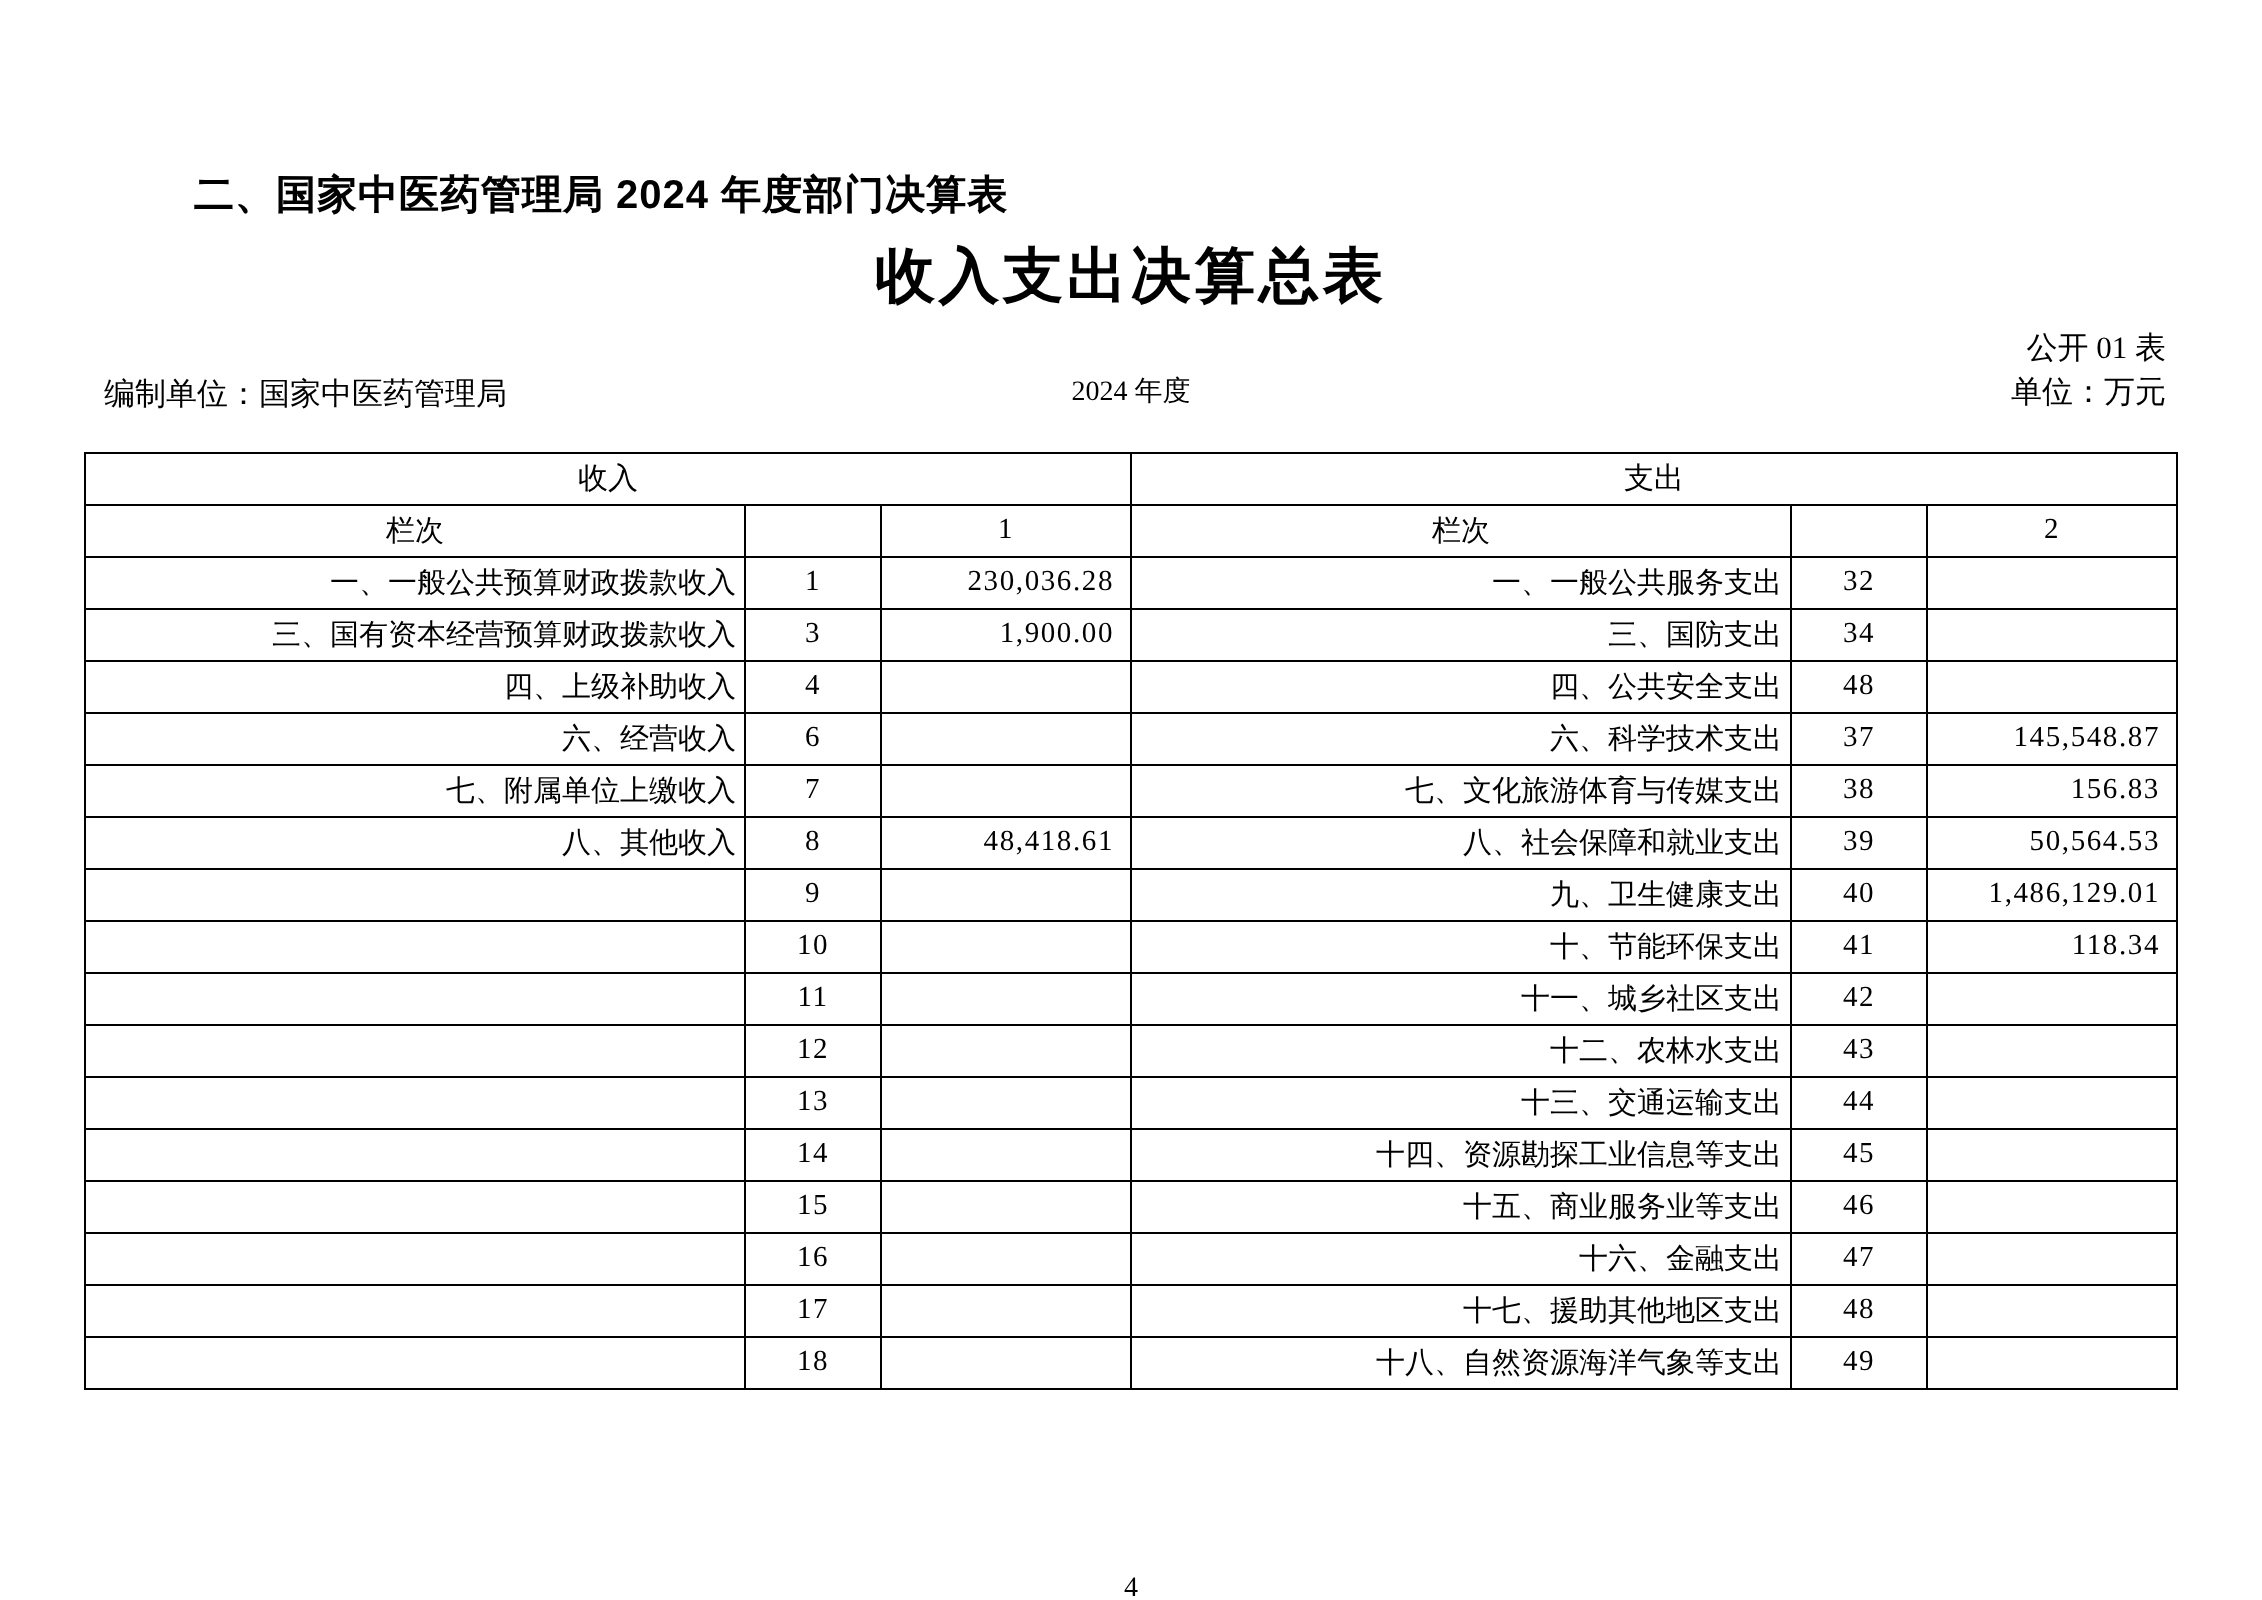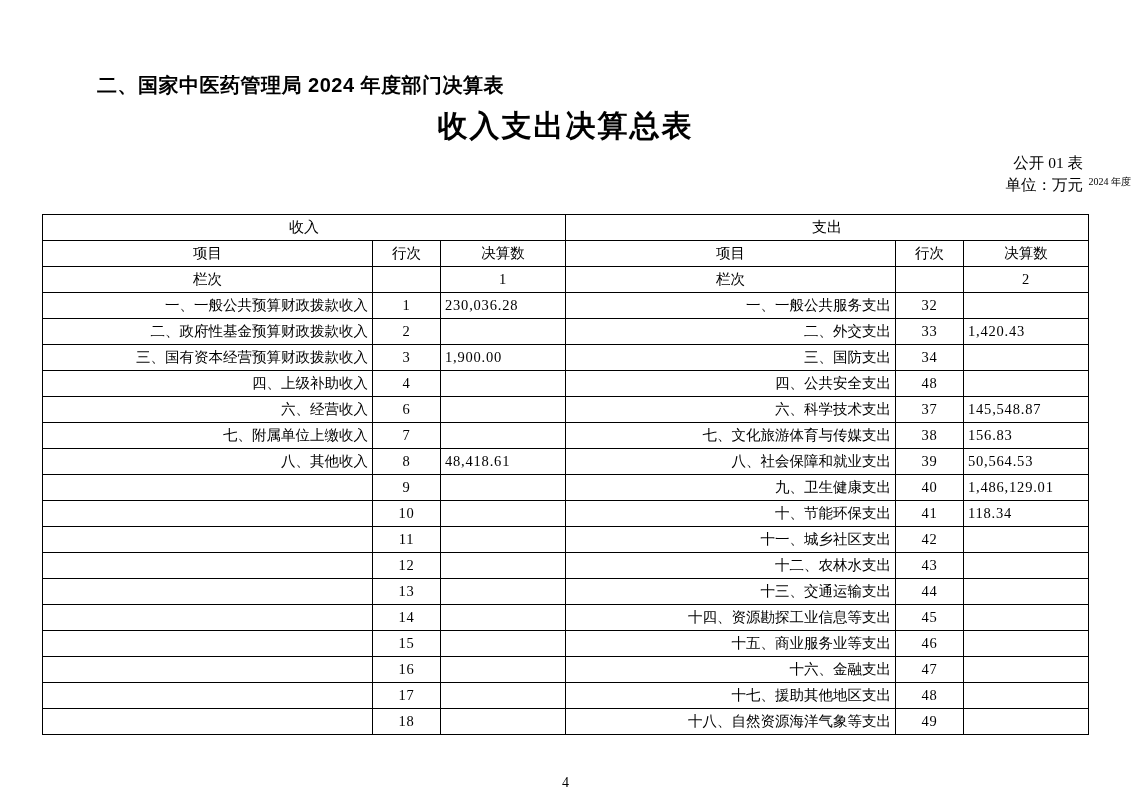--- a/index.html
+++ b/index.html
@@ -14,20 +14,21 @@
     color: #000000;
     position: relative;
     overflow: hidden;
   }
   .page {
     position: relative;
     width: 1131px;
     height: 608px;
     box-sizing: border-box;
     padding: 0;
+    margin-top: 12px;
   }
   .section-heading {
     position: absolute;
     left: 97px;
     top: 72px;
     font-size: 20px;
     font-weight: bold;
     letter-spacing: 0.5px;
     font-family: "Liberation Sans", sans-serif;
   }
@@ -54,22 +55,22 @@
     position: absolute;
     left: 52px;
     top: 175px;
     font-size: 15.5px;
   }
   .meta-center {
     position: absolute;
     left: 0;
     right: 0;
     top: 175px;
-    text-align: right;
-    font-size: 10px;
+    text-align: center;
+    font-size: 14px;
   }
   table.fin {
     position: absolute;
     left: 42px;
     top: 214px;
     border-collapse: collapse;
     width: 1046px;
     font-size: 14.5px;
     table-layout: fixed;
   }
@@ -77,21 +78,21 @@
     border: 1px solid #000000;
     height: 25px;
     padding: 0 4px;
     font-weight: normal;
     vertical-align: middle;
     overflow: hidden;
     white-space: nowrap;
   }
   .ctr { text-align: center; }
   .lft { text-align: right; padding-left: 10px !important; }
-  .rgt { padding-right: 8px !important; }
+  .rgt { text-align: right; padding-right: 8px !important; }
   .num {
     font-family: "Liberation Serif", serif;
     letter-spacing: 0.8px;
   }
   .indent1 { padding-left: 18px !important; }
   .hdr-group { font-size: 15px; }
   .page-number {
     position: absolute;
     left: 0;
     right: 0;
@@ -110,71 +111,56 @@
 
   <div class="section-heading">二、国家中医药管理局 2024 年度部门决算表</div>
 
   <div class="doc-title">收入支出决算总表</div>
 
   <div class="meta-right">
     <div>公开 01 表</div>
     <div>单位：万元</div>
   </div>
 
+  <div class="meta-left">编制单位：国家中医药管理局</div>
   <div class="meta-center">2024 年度</div>
 
   <table class="fin">
     <colgroup>
       <col class="c-item">
         <col class="c-row">
         <col class="c-val">
       <col class="c-item">
         <col class="c-row">
         <col class="c-val">
     </colgroup>
     <thead>
       <tr>
         <th class="ctr hdr-group" colspan="3">收入</th>
         <th class="ctr hdr-group" colspan="3">支出</th>
       </tr>
       <tr>
-        <th class="ctr">项目</th>
-        <th class="ctr">行次</th>
-        <th class="ctr">决算数</th>
-        <th class="ctr">项目</th>
-        <th class="ctr">行次</th>
-        <th class="ctr">决算数</th>
-      </tr>
-      <tr>
         <td class="ctr">栏次</td>
         <td class="ctr"></td>
         <td class="ctr num">1</td>
         <td class="ctr">栏次</td>
         <td class="ctr"></td>
         <td class="ctr num">2</td>
       </tr>
     </thead>
     <tbody id="fin-body">
         <tr>
           <td class="lft">一、一般公共预算财政拨款收入</td>
           <td class="ctr num">1</td>
           <td class="rgt num">230,036.28</td>
           <td class="lft">一、一般公共服务支出</td>
           <td class="ctr num">32</td>
           <td class="rgt num"></td>
         </tr>
         <tr>
-          <td class="lft">二、政府性基金预算财政拨款收入</td>
-          <td class="ctr num">2</td>
-          <td class="rgt num"></td>
-          <td class="lft indent1">二、外交支出</td>
-          <td class="ctr num">33</td>
-          <td class="rgt num">1,420.43</td>
-        </tr>
-        <tr>
           <td class="lft">三、国有资本经营预算财政拨款收入</td>
           <td class="ctr num">3</td>
           <td class="rgt num">1,900.00</td>
           <td class="lft">三、国防支出</td>
           <td class="ctr num">34</td>
           <td class="rgt num"></td>
         </tr>
         <tr>
           <td class="lft">四、上级补助收入</td>
           <td class="ctr num">4</td>

